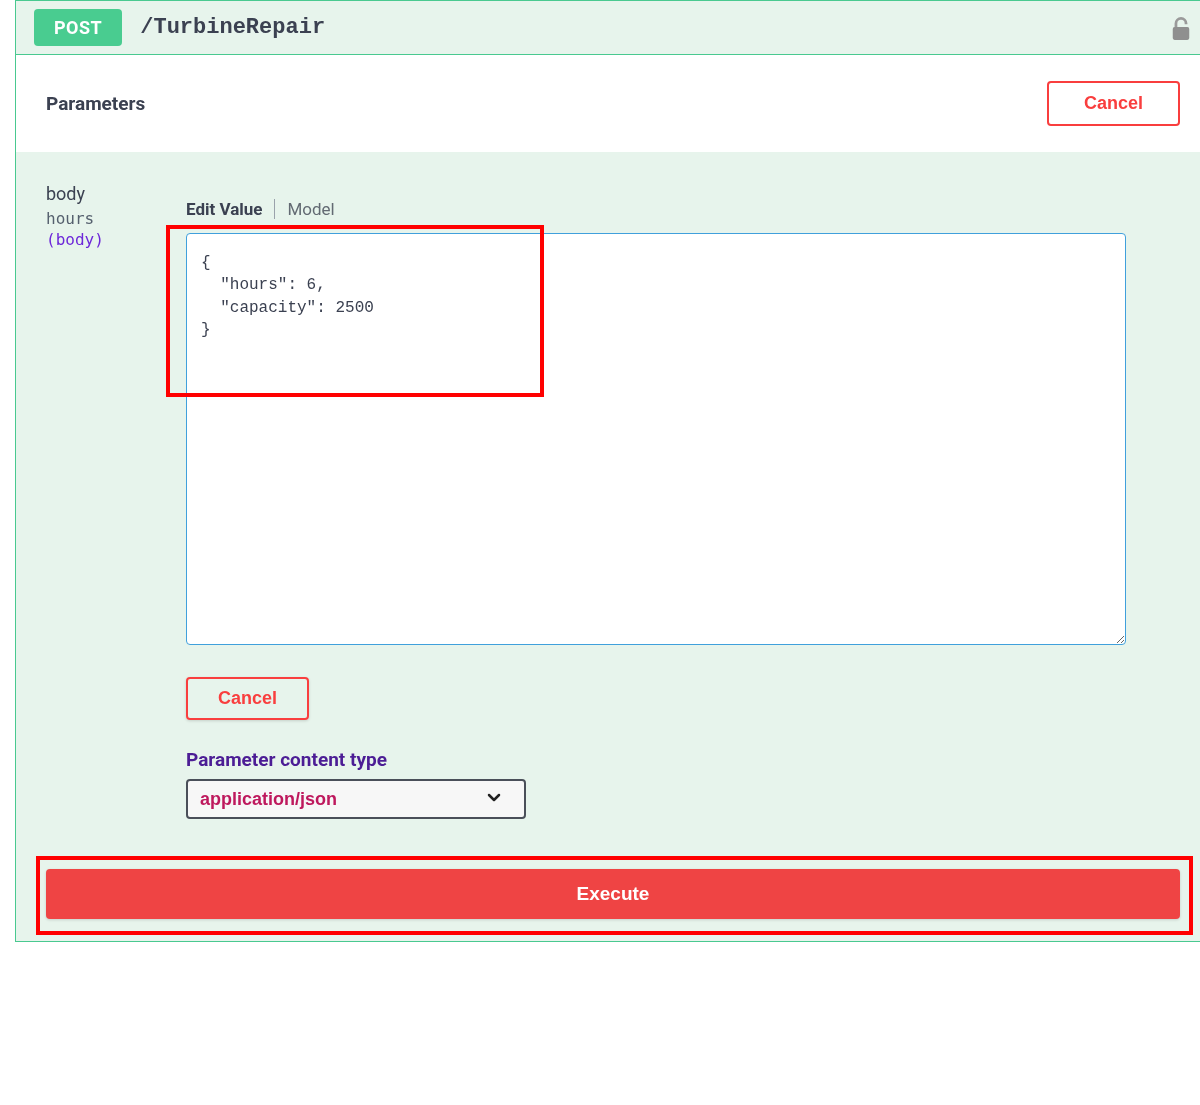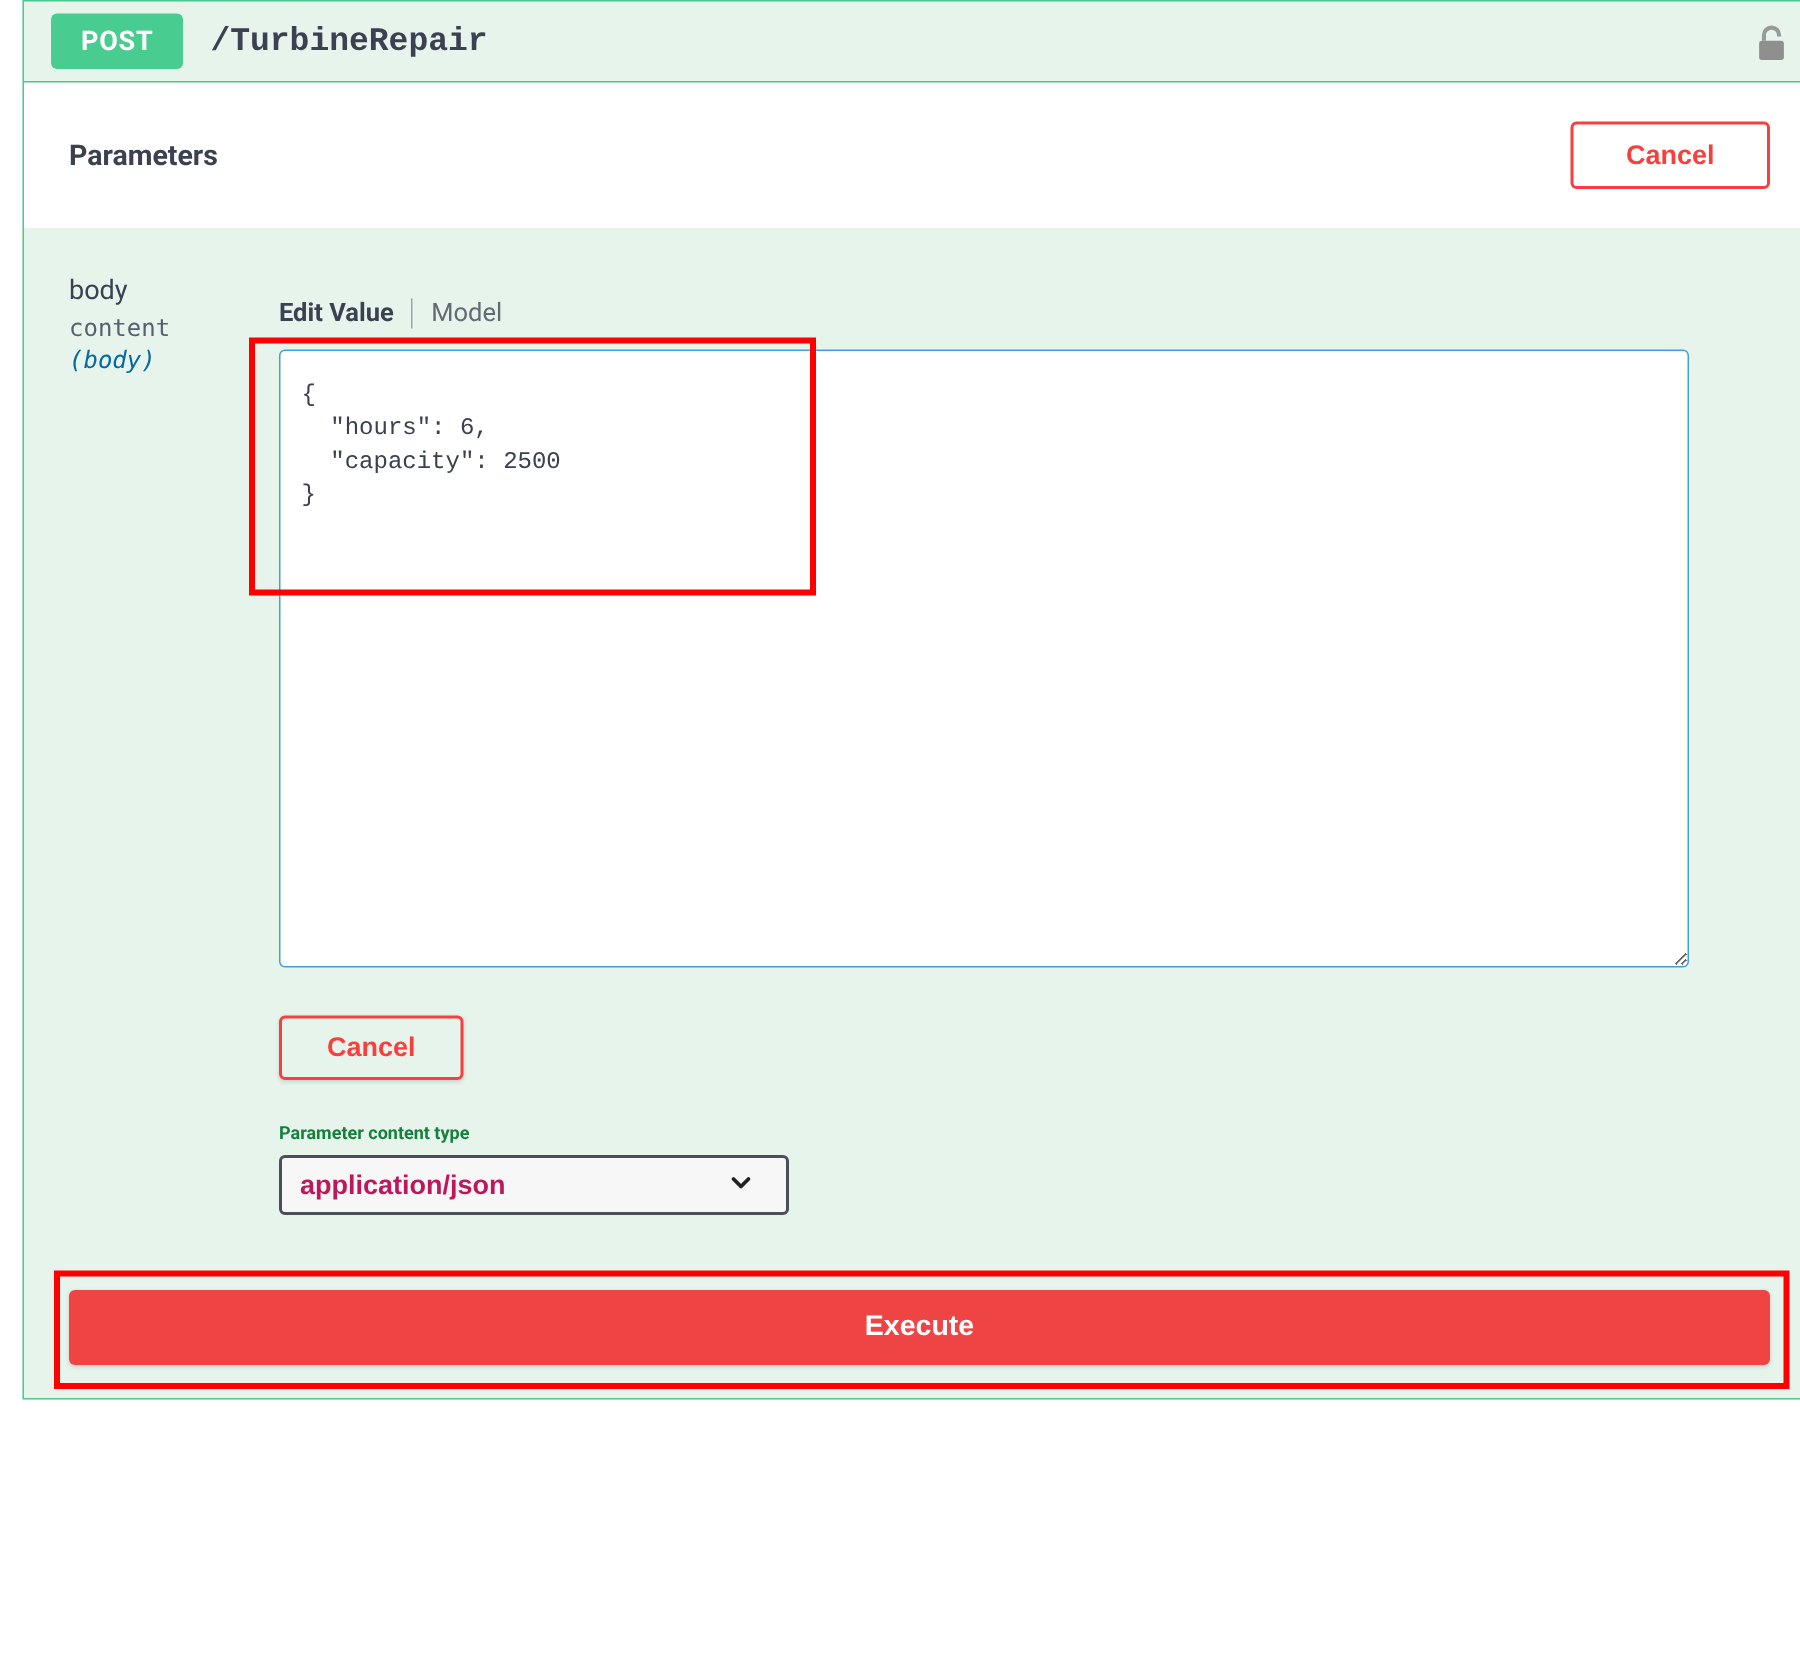--- a/index.html
+++ b/index.html
@@ -98,22 +98,21 @@
   margin-bottom: 5px;
 }
 .param-type {
   font-family: Consolas, Monaco, monospace;
   color: #55606e;
   font-size: 16px;
   margin-bottom: 2px;
 }
 .param-in {
   font-family: Consolas, Monaco, monospace;
-  font-style: italic;
-  color: #0369a1;
+  color: #6d28d9;
   font-size: 16px;
 }
 .col-desc-cell { flex: 1; position: relative; }
 .tabs-row {
   display: flex;
   align-items: center;
   gap: 12px;
   margin-bottom: 14px;
   padding-top: 16px;
 }
@@ -166,22 +165,22 @@
   padding: 9px 30px;
   border-radius: 4px;
   font-size: 18px;
   cursor: pointer;
   margin-top: 28px;
   box-shadow: 0 1px 3px rgba(0,0,0,0.15);
 }
 .content-type-block { margin-top: 28px; }
 .ct-label {
   font-weight: 700;
-  color: #15803d;
-  font-size: 12px;
+  color: #4c1d95;
+  font-size: 19px;
   margin-bottom: 8px;
 }
 .ct-select-wrap {
   position: relative;
   width: 340px;
 }
 .ct-select {
   width: 100%;
   padding: 8px 38px 8px 12px;
   font-size: 18px;
@@ -249,21 +248,21 @@
     <button class="cancel-btn-top">Cancel</button>
   </div>
 
   <div class="gap-row"></div>
 
   <div class="params-body">
 
     <div class="param-row">
       <div class="col-name-cell">
         <div class="param-name">body</div>
-        <div class="param-type">content</div>
+        <div class="param-type">hours</div>
         <div class="param-in">(body)</div>
       </div>
       <div class="col-desc-cell">
         <div class="tabs-row">
           <span class="tab-editvalue">Edit Value</span>
           <span class="tab-divider"></span>
           <span class="tab-model">Model</span>
         </div>
 
         <div class="highlight-box-1"></div>

